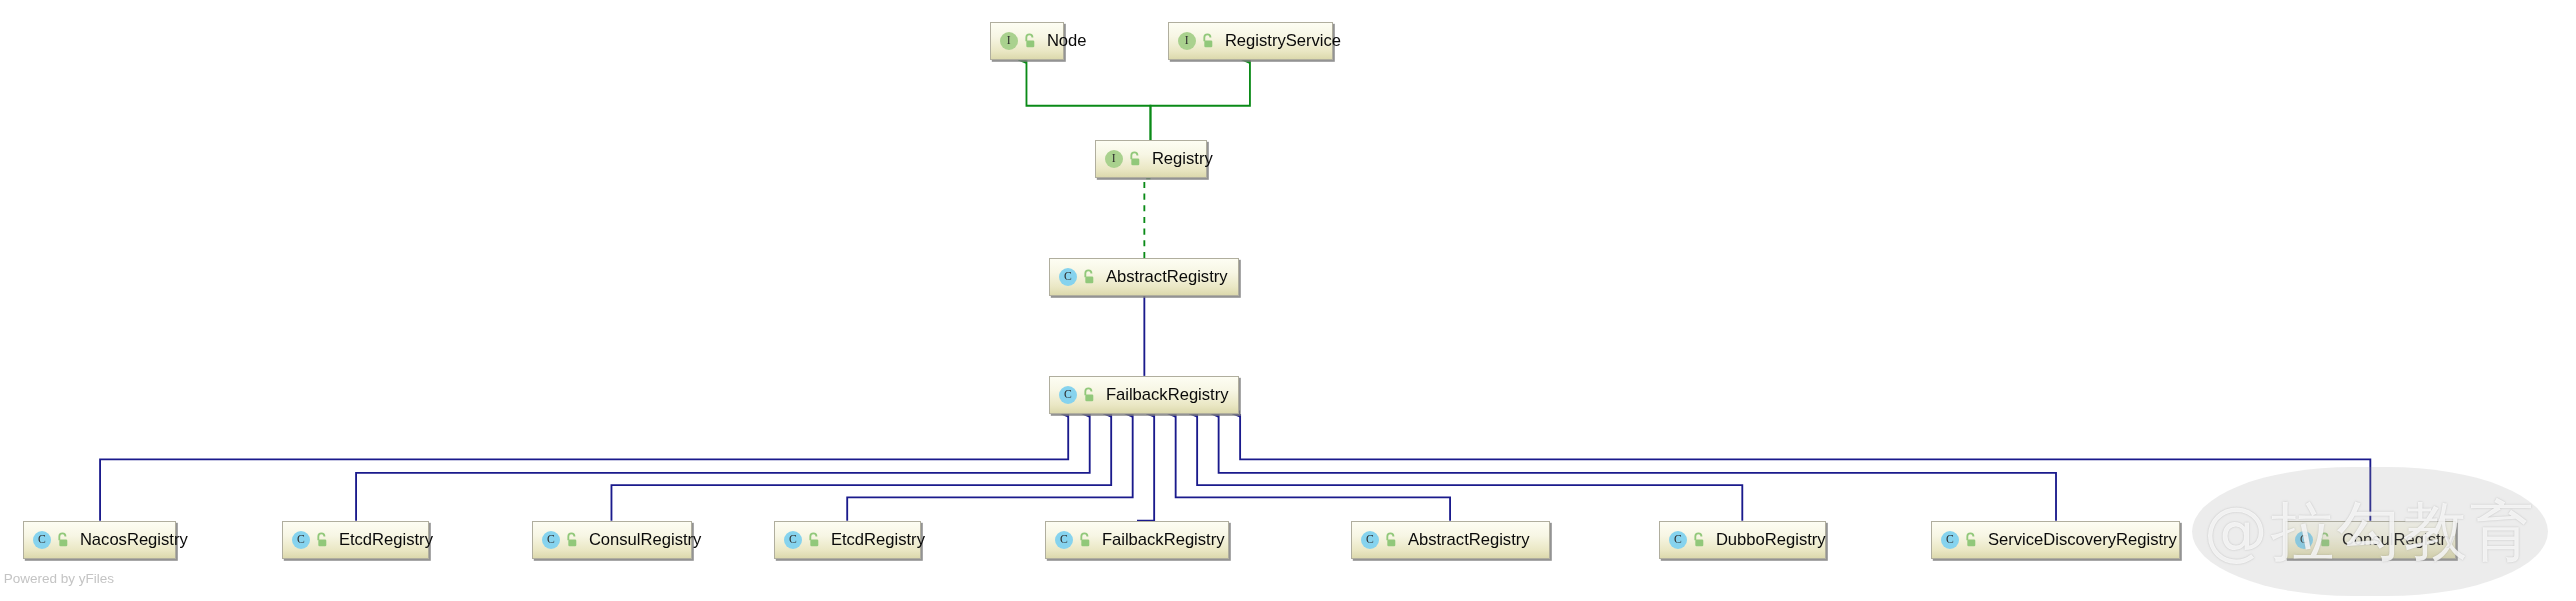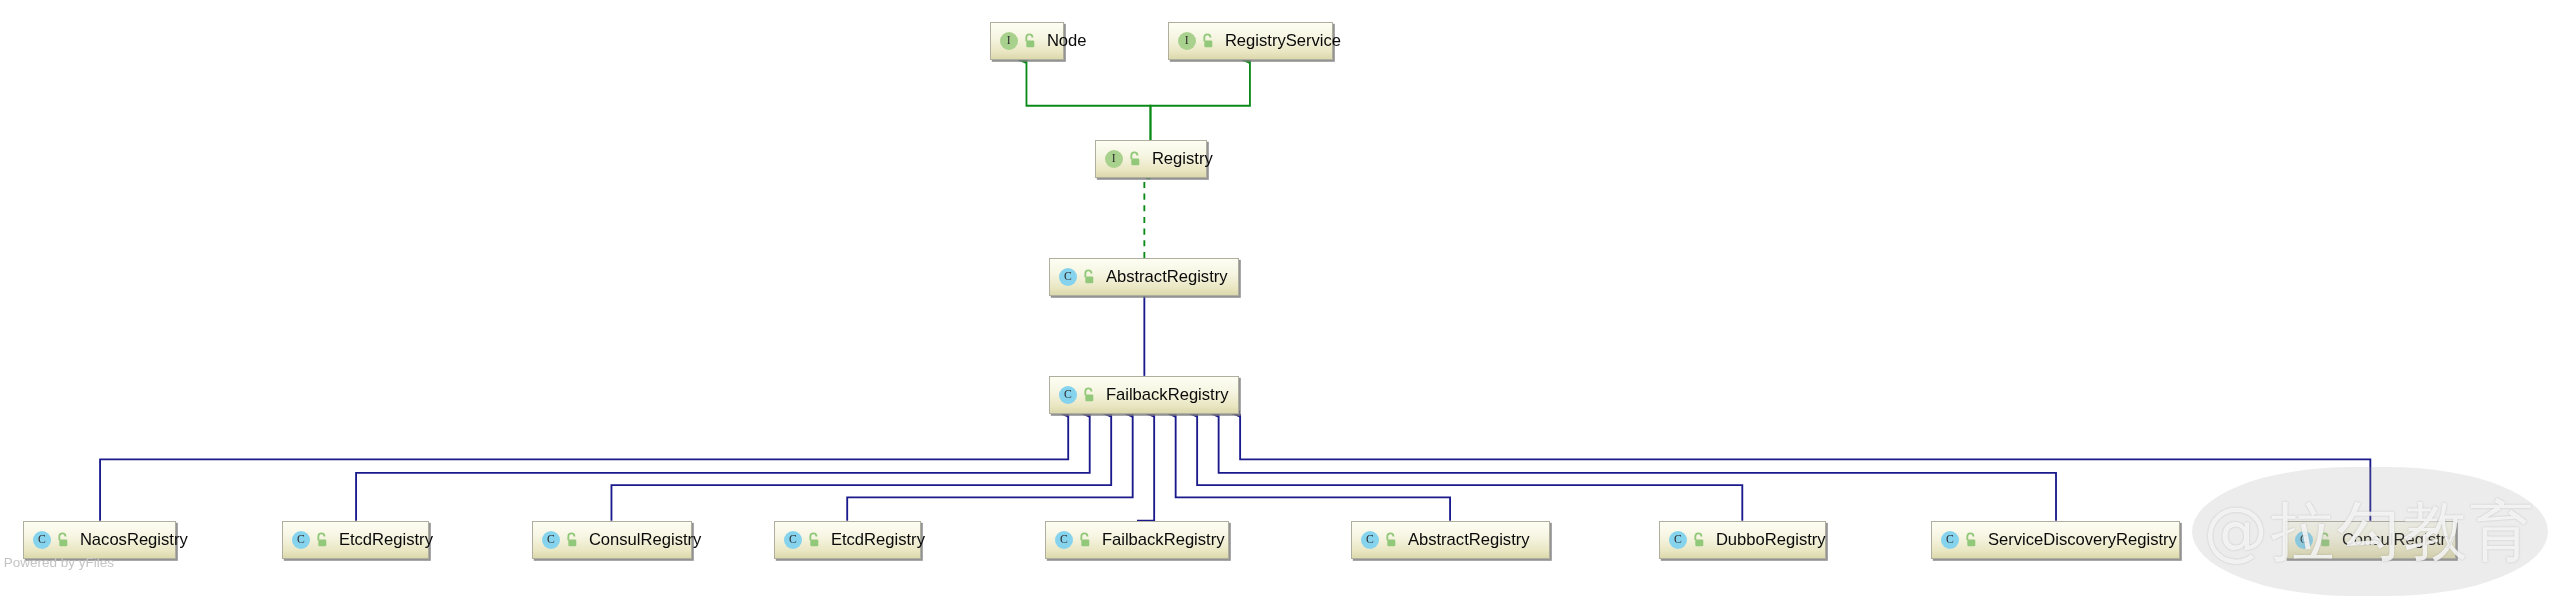--- a/index.html
+++ b/index.html
@@ -81,21 +81,21 @@
     color: #0a0a0a;
     letter-spacing: 0px;
     line-height: 1;
     text-align: center;
   }
 
   
   #yfiles-watermark {
     position: absolute;
     left: 3.7px;
-    top: 555px;
+    top: 571px;
     font-family: "Liberation Sans", sans-serif;
     font-size: 13.5px;
     color: #c4c4c4;
     white-space: nowrap;
   }
   #lagou-watermark {
     position: absolute;
     left: 2192px;
     top: 467px;
     width: 356px;

